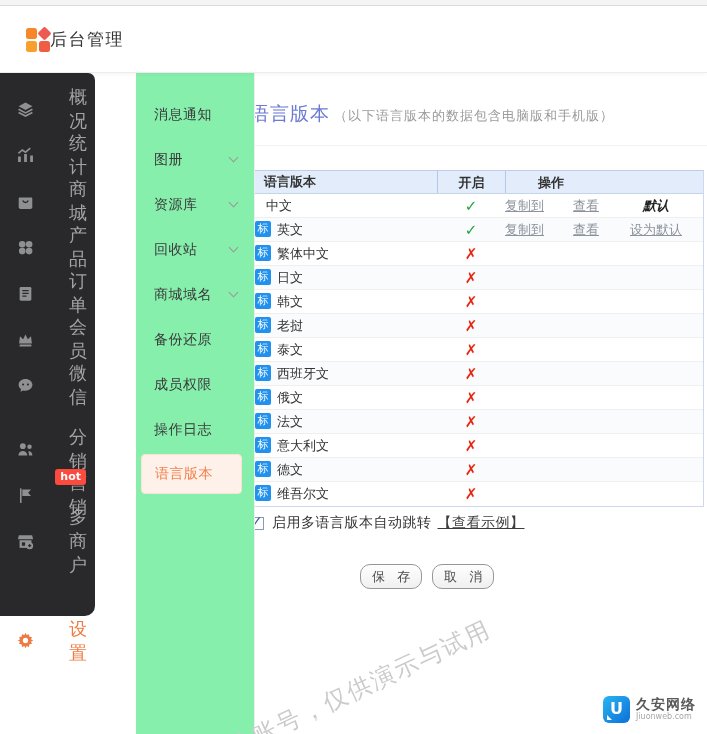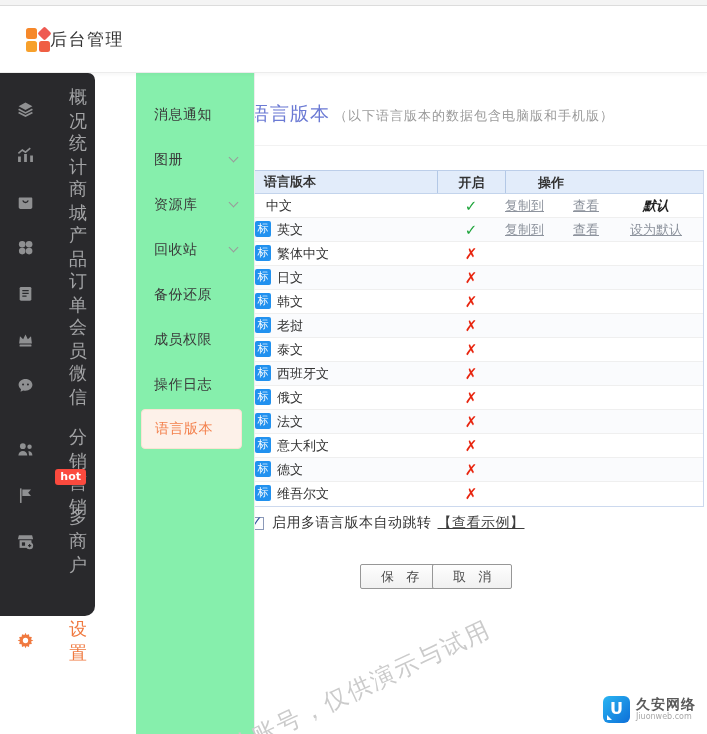--- a/index.html
+++ b/index.html
@@ -85,22 +85,22 @@
 
   
   .auto-row { position:absolute; left:37px; top:441px; display:flex; align-items:center; }
   .cbx { position:relative; width:13px; height:13px; border:1px solid #8b99b8; background:#fdfdfe;
     margin-right:8px; cursor:pointer; flex:none; }
   .cbx .tick { position:absolute; left:-1px; top:-5px; font-size:14px; font-weight:bold; color:#31529e; }
   .auto-label { font-size:14px; color:#333; letter-spacing:.5px; }
   .auto-link { font-size:14px; color:#3c3c3c; margin-left:6px; text-decoration:underline; cursor:pointer; letter-spacing:.5px; }
 
   
-  .btn { position:absolute; top:491px; height:25px; min-width:48px; padding:0 16px;
-    border:1px solid #979797; border-radius:2px; background:linear-gradient(#fefefe,#f0f0f0);
+  .btn { position:absolute; top:491px; height:25px; min-width:48px; padding:0 7px;
+    border:1px solid #979797; border-radius:10px; background:linear-gradient(#fefefe,#f0f0f0);
     font-size:13px; color:#4a4a4a; letter-spacing:4px; text-indent:4px;
     display:flex; align-items:center; justify-content:center; cursor:pointer;
     font-family:"DejaVu Sans","Liberation Sans",sans-serif; }
   .btn-save { left:146px; }
   .btn-cancel { left:218px; }
 
   
   .watermark { position:absolute; left:0; top:0; right:0; bottom:0; pointer-events:none; z-index:6; overflow:hidden; }
   .watermark span { position:absolute; left:200px; top:745px; white-space:nowrap;
     font-size:24px; letter-spacing:2px; color:#cbcbcb; transform:rotate(-25deg); transform-origin:0 0; }
@@ -262,20 +262,24 @@
       </div>
       <div class="sm-item">
     <span class="sm-label">资源库</span>
   <span class="sm-chevron"></span>
       </div>
       <div class="sm-item">
     <span class="sm-label">回收站</span>
   <span class="sm-chevron"></span>
       </div>
       <div class="sm-item">
+    <span class="sm-label">商城域名</span>
+  <span class="sm-chevron"></span>
+      </div>
+      <div class="sm-item">
     <span class="sm-label">备份还原</span>
   </div>
       <div class="sm-item">
     <span class="sm-label">成员权限</span>
   </div>
       <div class="sm-item">
     <span class="sm-label">操作日志</span>
   </div>
       <div class="sm-item active">
     <span class="sm-label">语言版本</span>

